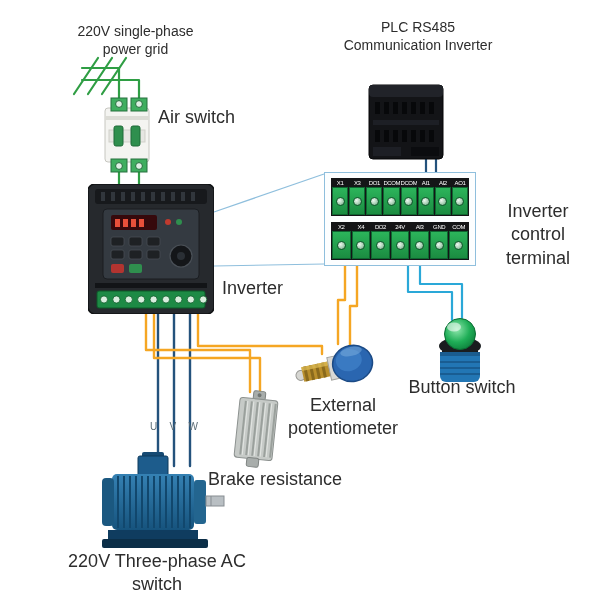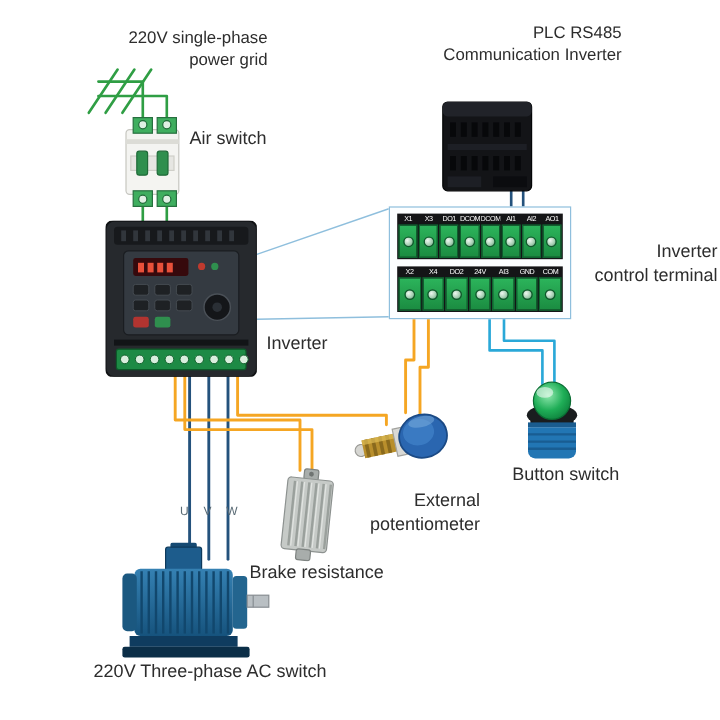--- a/index.html
+++ b/index.html
@@ -3,24 +3,24 @@
 <meta charset="utf-8">
 <style>
   * { margin:0; padding:0; box-sizing:border-box; }
   html,body { background:#ffffff; }
   body {
     width:600px; height:600px; position:relative; overflow:hidden;
     font-family:"Liberation Sans", sans-serif; color:#2d2d2d;
   }
   #wires { position:absolute; left:0; top:0; z-index:1; }
   .comp { position:absolute; z-index:2; }
-  .lbl  { position:absolute; z-index:3; font-size:15px; line-height:1.3;
+  .lbl  { position:absolute; z-index:3; font-size:18px; line-height:1.3;
           color:#2d2d2d; white-space:pre-line; }
   .lbl.big { font-size:14px; }
-  .center { text-align:right; }
+  .center { text-align:center; }
 
   
   .tbox { position:absolute; left:324px; top:172px; width:152px; height:94px;
           border:1.5px solid #8fbfdd; background:#fcfeff; z-index:2;
           padding:5px 6px; display:flex; flex-direction:column; justify-content:space-between; }
   .tstrip { display:flex; height:38px; background:#141517; padding:1px; gap:1px; }
   .tchip { flex:1; display:flex; flex-direction:column; min-width:0; }
   .tlabel { color:#ffffff; font-size:6px; line-height:8px; height:8px; text-align:center;
             letter-spacing:-0.4px; overflow:hidden; white-space:nowrap; }
   .tbody { flex:1; background:linear-gradient(180deg,#2cb45b,#1b8c41);
@@ -400,24 +400,24 @@
 <div class="lbl big center" style="left:318px; top:18px; width:200px;">PLC RS485
 Communication Inverter</div>
 
 <div class="lbl" style="left:158px; top:106px;">Air switch</div>
 
 <div class="lbl" style="left:222px; top:277px;">Inverter</div>
 
 <div class="lbl center" style="left:478px; top:200px; width:120px;">Inverter
 control terminal</div>
 
-<div class="lbl center" style="left:286px; top:408px; width:114px;">External
+<div class="lbl center" style="left:286px; top:394px; width:114px;">External
 potentiometer</div>
 
-<div class="lbl center" style="left:408px; top:386px; width:108px;">Button switch</div>
+<div class="lbl center" style="left:408px; top:376px; width:108px;">Button switch</div>
 
 <div class="lbl" style="left:208px; top:468px;">Brake resistance</div>
 
 <div class="lbl center" style="left:42px; top:550px; width:230px;">220V Three-phase AC switch</div>
 
 <div class="phases">
 
     <span>U</span>
 
     <span>V</span>

